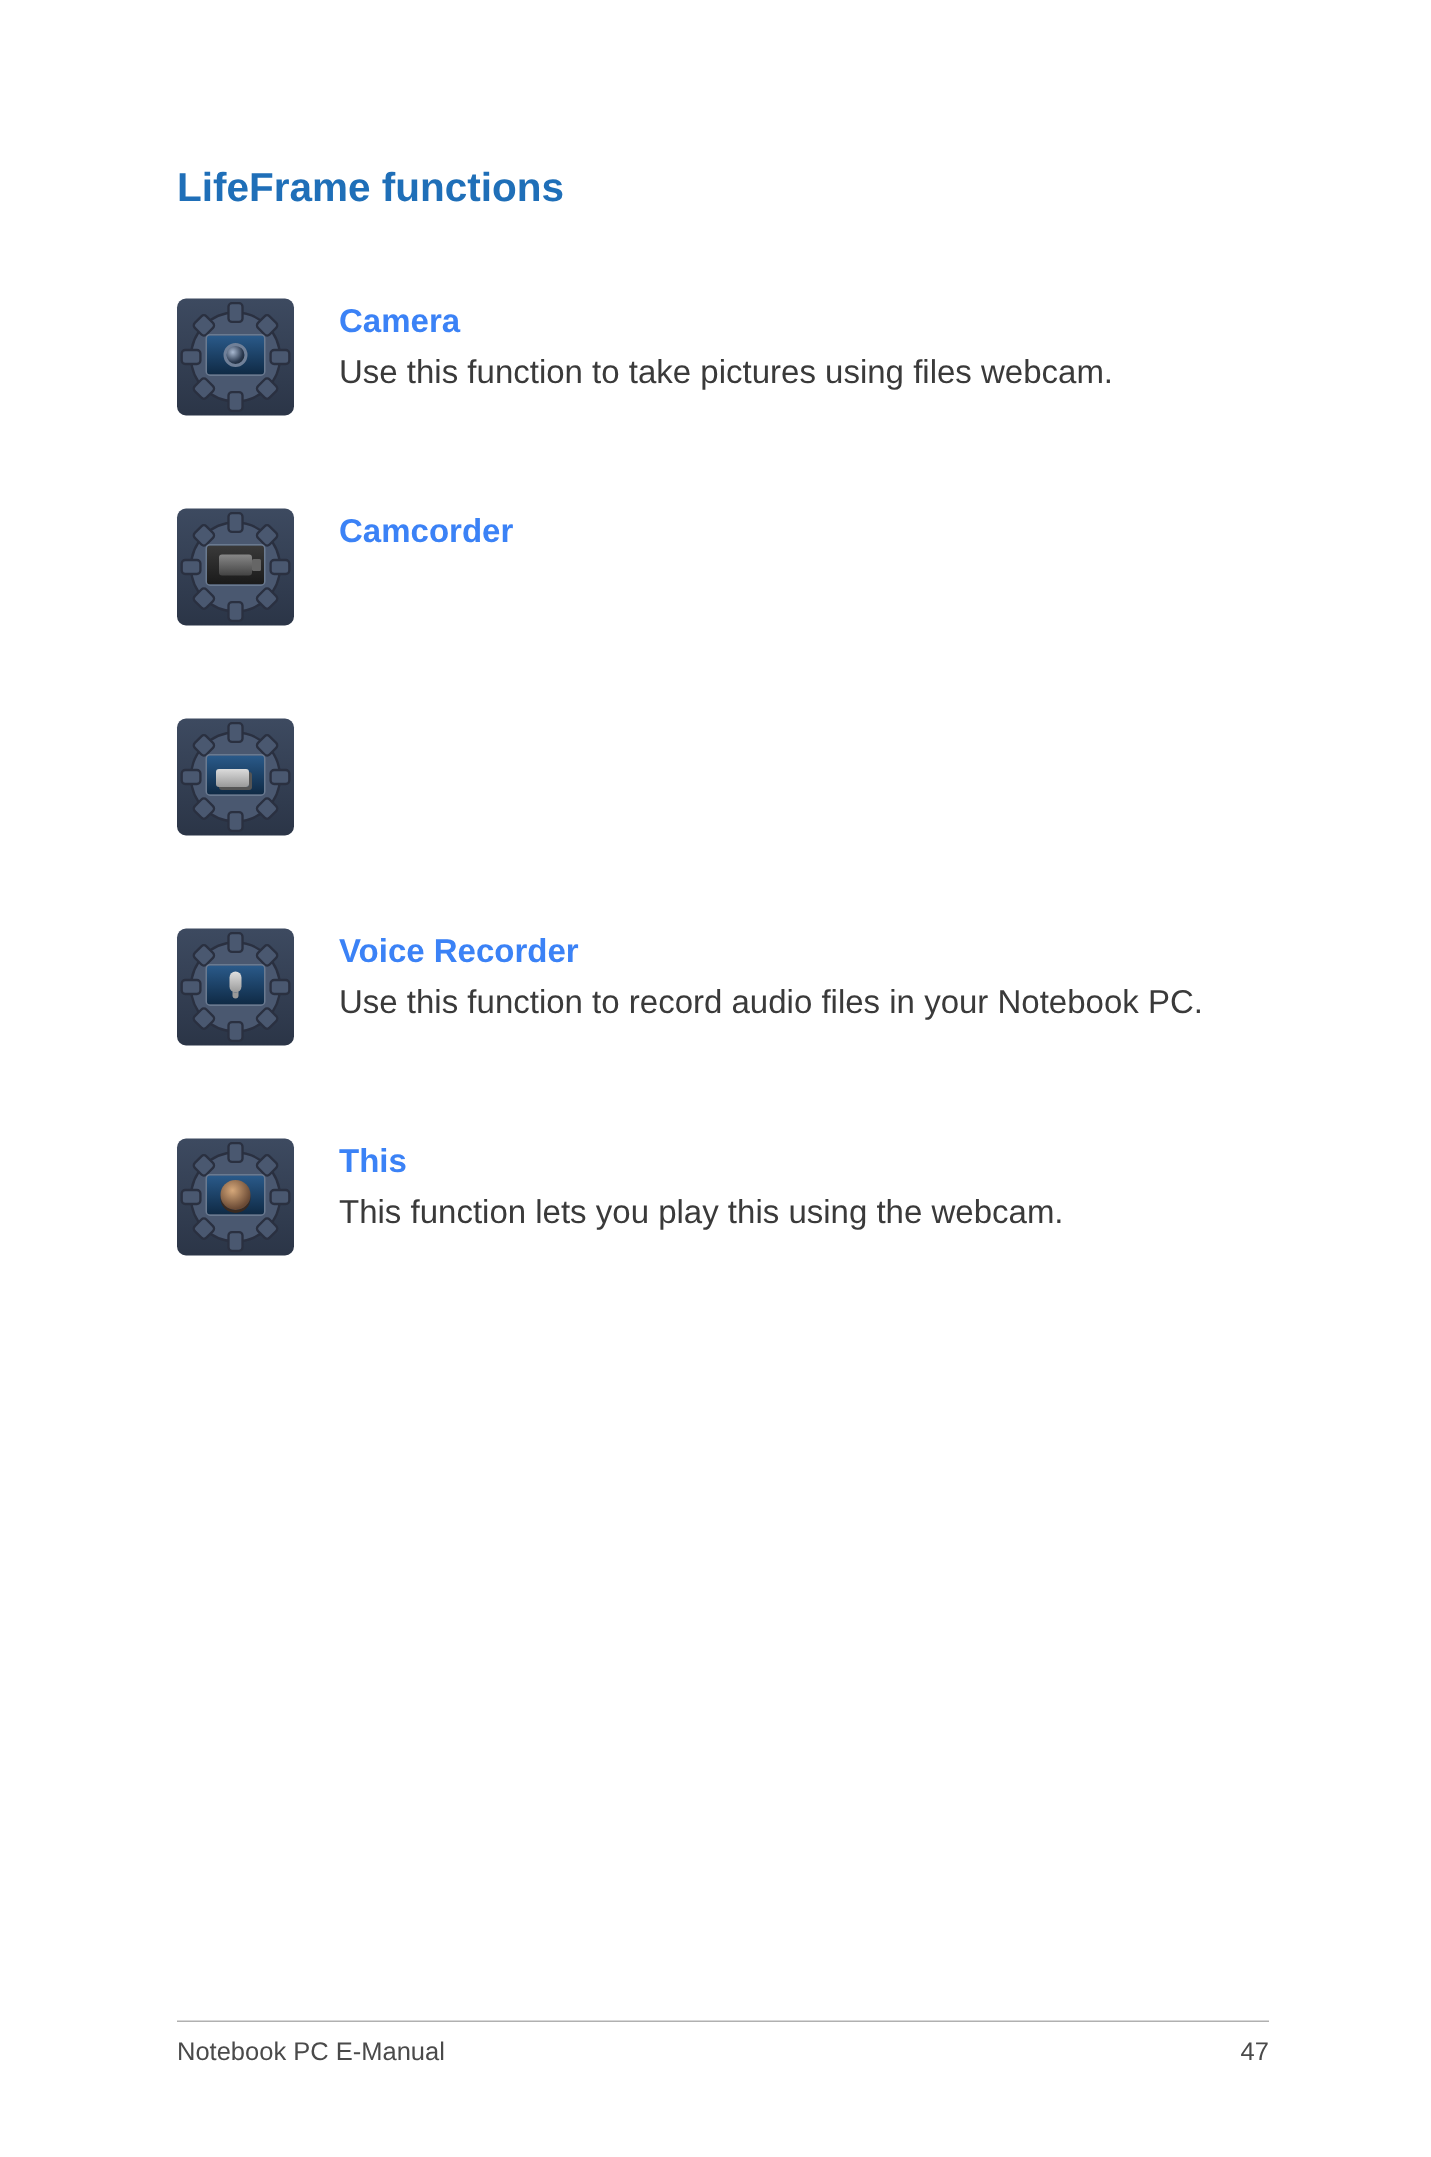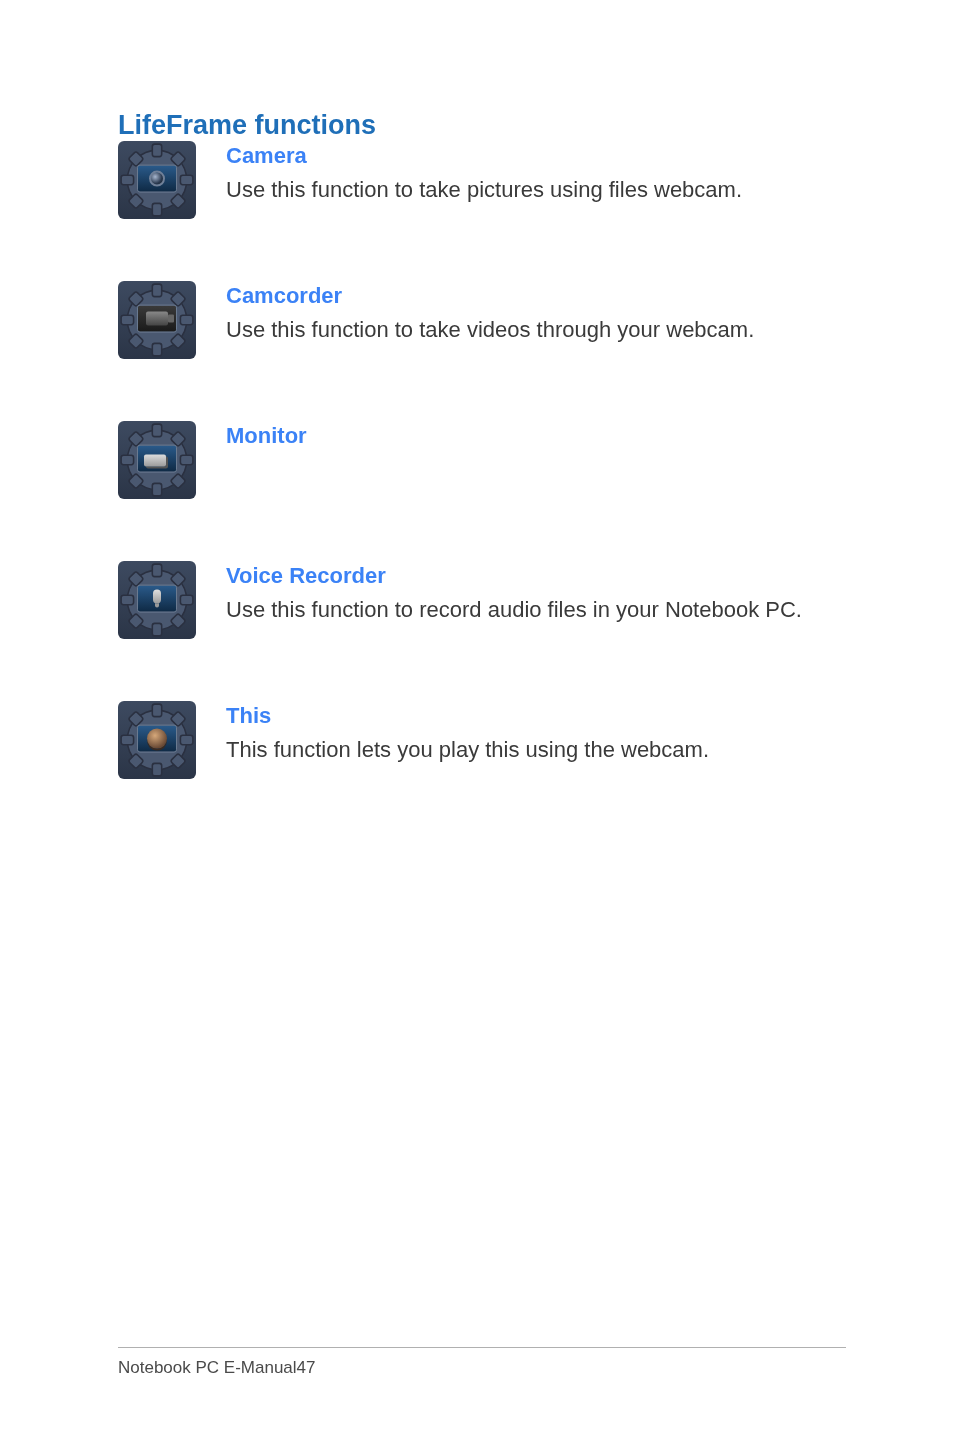--- a/index.html
+++ b/index.html
@@ -11,20 +11,21 @@
     position: relative;
     color: #333;
   }
   .page {
     padding: 110px 118px 0 118px;
   }
   .section-title {
     color: #1f6fb8;
     font-size: 27px;
     font-weight: 700;
+    margin-bottom: 58px;
   }
   .item {
     display: flex;
     align-items: flex-start;
     margin-bottom: 62px;
   }
   .icon-box {
     width: 78px;
     height: 78px;
     flex: 0 0 78px;
@@ -100,20 +101,21 @@
     line-height: 1.4;
   }
   .footer {
     position: absolute;
     left: 118px;
     right: 108px;
     bottom: 60px;
     border-top: 1px solid #b0b0b0;
     padding-top: 10px;
     display: flex;
+    justify-content: space-between;
     font-size: 17px;
     color: #4a4a4a;
   }
 </style>
 </head>
 <body>
 
 <div class="page">
   <h2 class="section-title">LifeFrame functions</h2>
 
@@ -164,21 +166,20 @@
               </g>
         </g>
           </svg>
       </div>
       <div class="icon-screen center-obj">
           <div class="camcord-body"></div>
         </div>
     </div>
     <div class="item-text">
       <div class="item-title">Camcorder</div>
-      <div class="item-desc">Use this function to take videos through your webcam.</div>
     </div>
   </div>
 
   <div class="item">
     <div class="icon-box">
       <div class="icon-gear">
         <svg viewBox="0 0 100 100">
             <g fill="#4a5870" stroke="#2a3040" stroke-width="2">
           <circle cx="50" cy="50" r="38"></circle>
           <g fill="#4a5870">
@@ -192,21 +193,20 @@
                 <rect x="70" y="70" width="14" height="14" rx="3" transform="rotate(45 77 77)"></rect>
               </g>
         </g>
           </svg>
       </div>
       <div class="icon-screen center-obj">
           <div class="sec-cam"></div>
         </div>
     </div>
     <div class="item-text">
-      <div class="item-title">Monitor</div>
     </div>
   </div>
 
   <div class="item">
     <div class="icon-box">
       <div class="icon-gear">
         <svg viewBox="0 0 100 100">
             <g fill="#4a5870" stroke="#2a3040" stroke-width="2">
           <circle cx="50" cy="50" r="38"></circle>
           <g fill="#4a5870">

